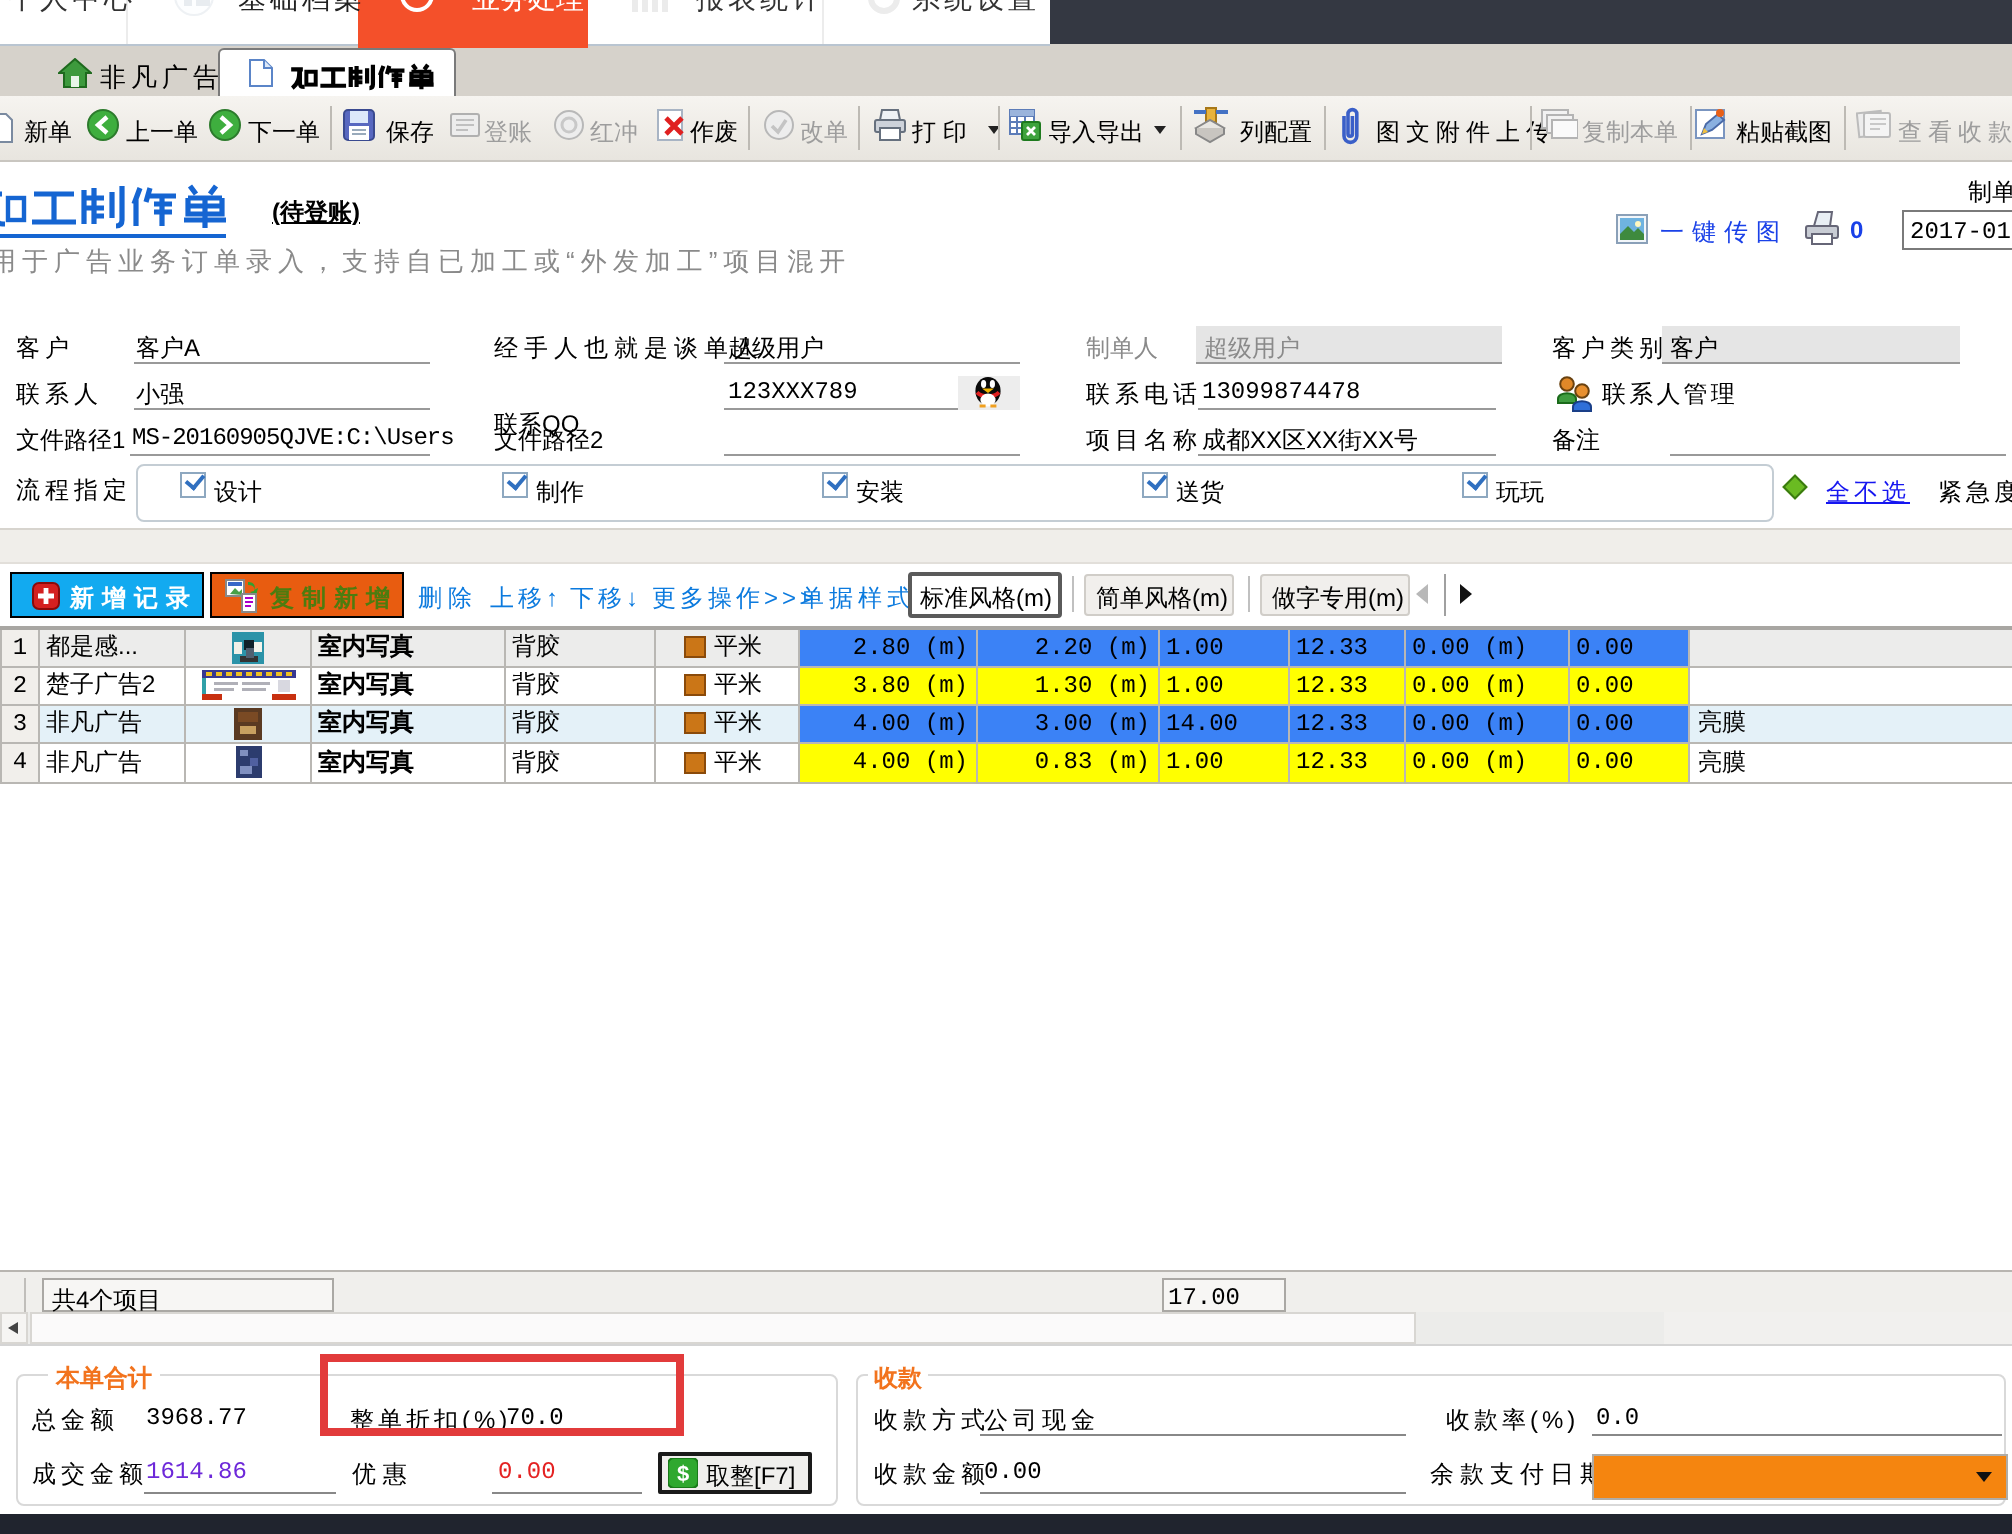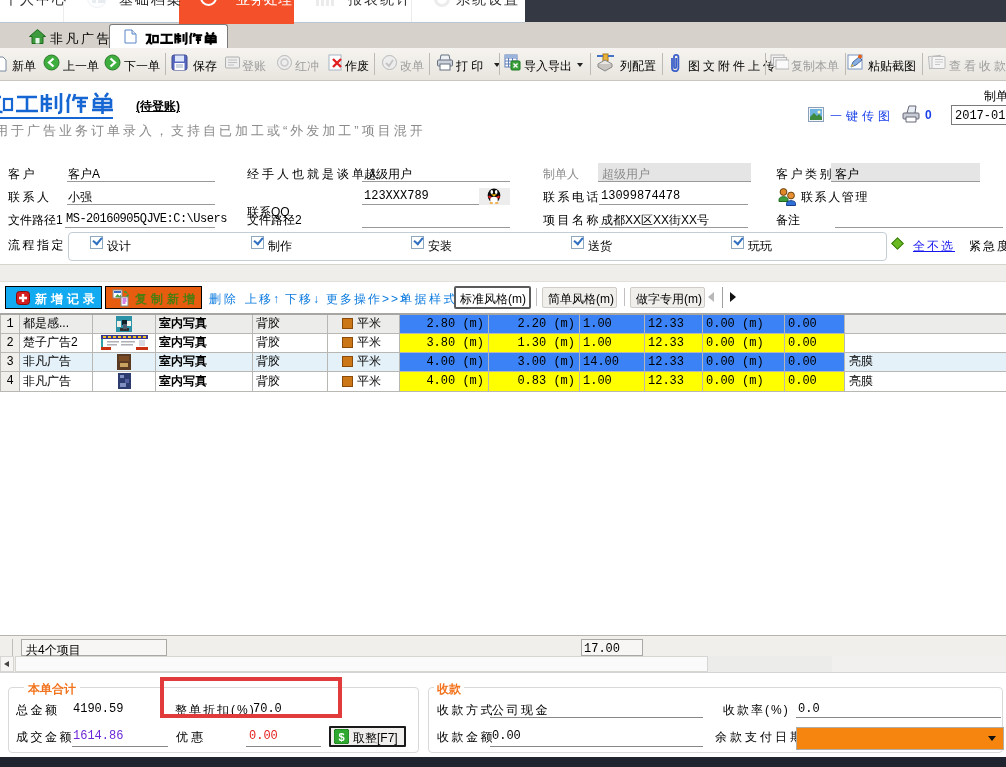--- a/index.html
+++ b/index.html
@@ -434,21 +434,21 @@
   <div class="abs" style="left:4px;top:5px;width:0;height:0;border-right:5px solid #444;border-top:3px solid transparent;border-bottom:3px solid transparent"></div>
   <div class="abs" style="left:15px;top:0;width:693px;height:16px;background:#fbfafa;border:1px solid #d8d6d2"></div>
   <div class="abs" style="left:832px;top:0;width:174px;height:16px;background:#f1f0ee"></div>
 </div>
 
 <div class="abs" id="bottom" style="left:0;top:672px;width:1006px;height:85px;background:#fff;border-top:1px solid #d4d4d4">
 
   <div class="abs" style="left:8px;top:14px;width:411px;height:66px;border:1px solid #d9d9d9;border-radius:4px"></div>
   <div class="lbl" style="left:24px;top:8px;background:#fff;padding:0 4px;color:#f2731d;font-weight:bold">本单合计</div>
   <div class="lbl" style="left:16px;top:29px;letter-spacing:2.5px">总金额</div>
-  <div class="lbl mono" style="left:73px;top:29px">4190.59</div>
+  <div class="lbl mono" style="left:73px;top:29px">3968.77</div>
   <div class="lbl" style="left:175px;top:29px;letter-spacing:2px">整单折扣(%)</div>
   <div class="lbl mono" style="left:253px;top:29px">70.0</div>
   <div class="ul" style="left:174px;top:44px;width:166px;border-color:#888"></div>
   <div class="lbl" style="left:16px;top:56px;letter-spacing:2.5px">成交金额</div>
   <div class="lbl mono" style="left:73px;top:56px;color:#6d28d9">1614.86</div>
   <div class="ul" style="left:72px;top:73px;width:96px;border-color:#888"></div>
   <div class="lbl" style="left:176px;top:56px">优 惠</div>
   <div class="lbl mono" style="left:249px;top:56px;color:#e42222">0.00</div>
   <div class="ul" style="left:246px;top:73px;width:75px;border-color:#888"></div>
   <div class="abs" style="left:329px;top:53px;width:77px;height:21px;background:#f0efed;border:2px solid #1a1a1a;border-radius:1px"></div>

